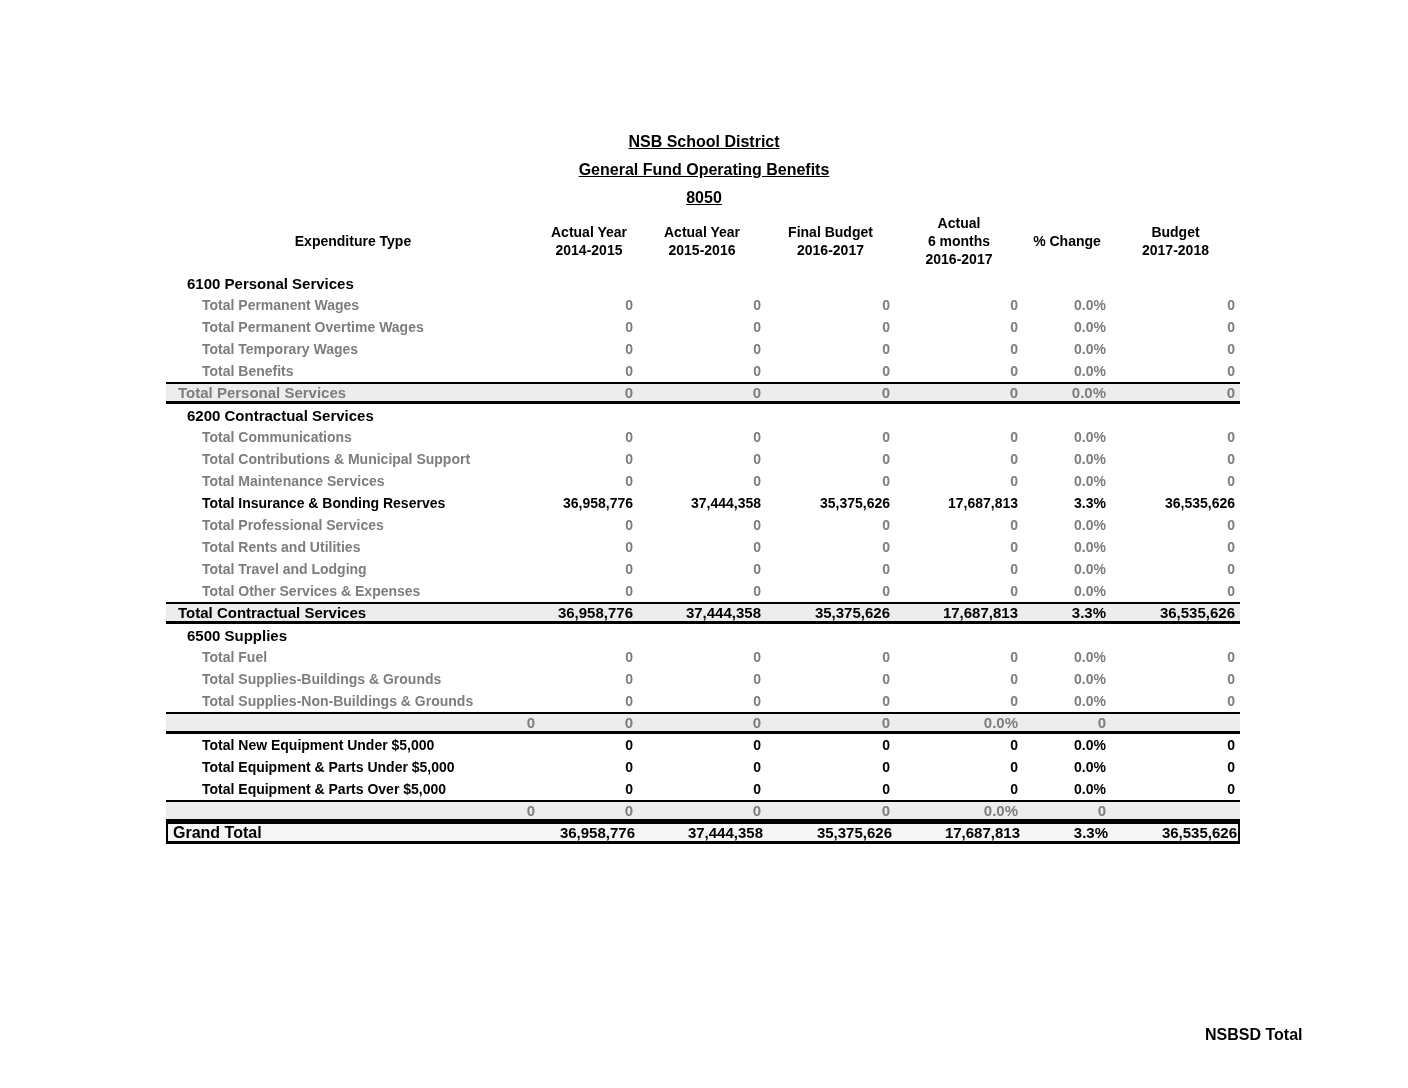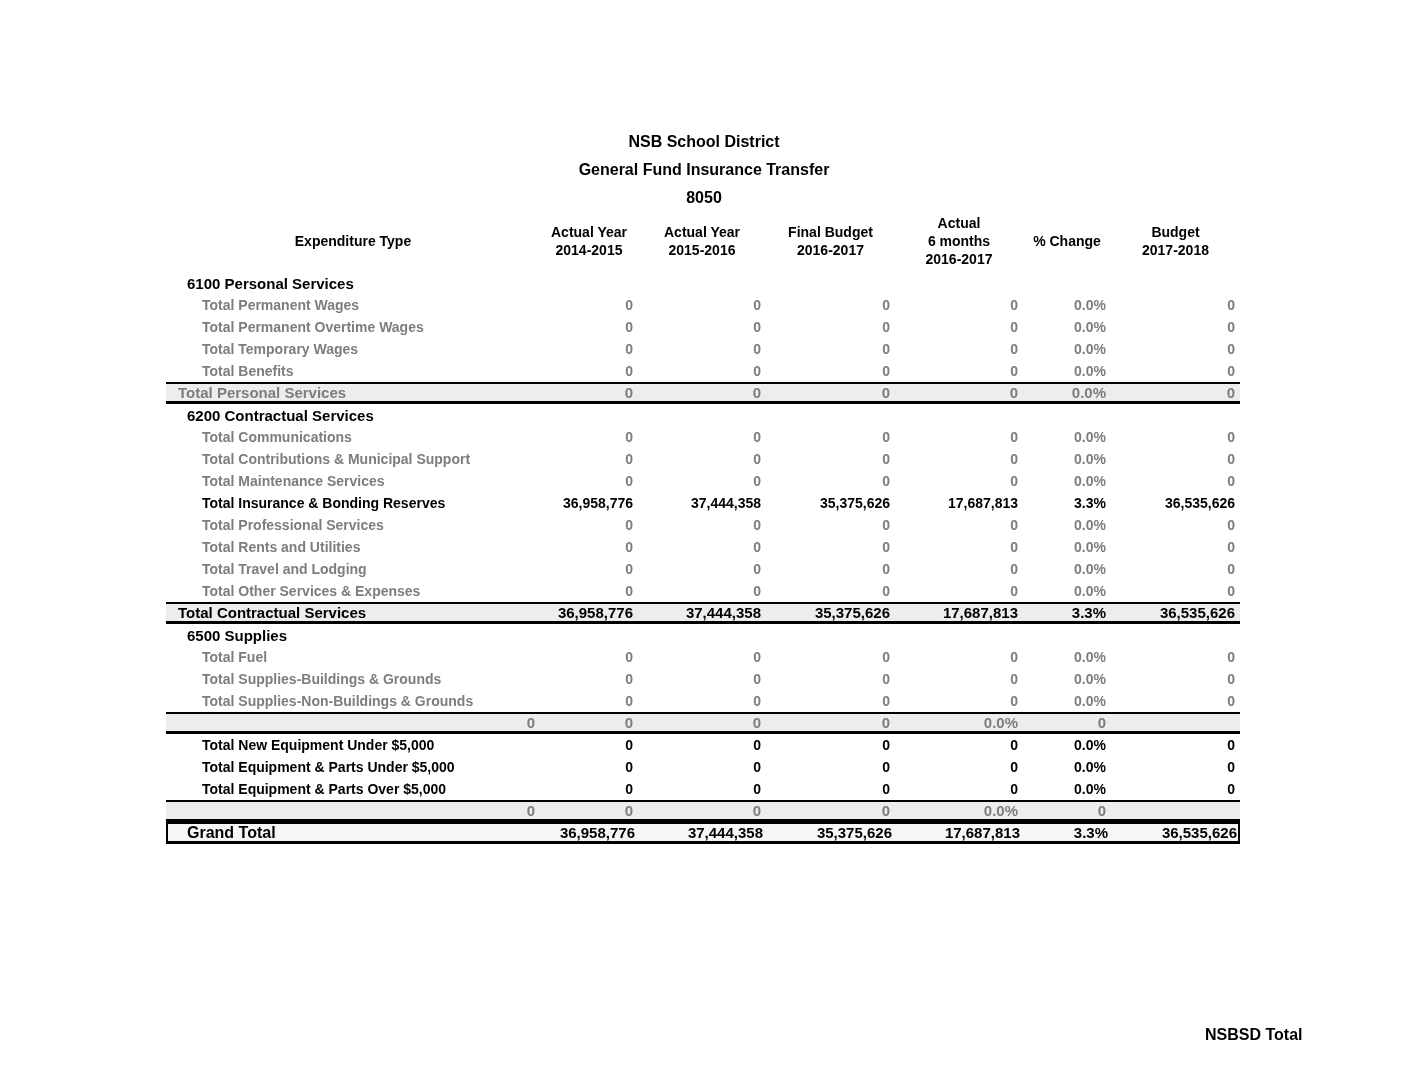--- a/index.html
+++ b/index.html
@@ -13,20 +13,21 @@
     color: #000000;
     overflow: hidden;
   }
   .title-block {
     position: absolute;
     top: 128px;
     left: 0;
     width: 100%;
     text-align: center;
     font-size: 16px;
+    text-decoration: underline;
   }
   .title-line { height: 28px; line-height: 28px; }
 
   .budget-table {
     position: absolute;
     left: 166px;
     top: 212px;
     width: 1074px;
   }
   .grid {
@@ -64,39 +65,39 @@
     font-size: 15px;
   }
   .subtotal-row .label-cell { padding-left: 12px; font-size: 15px; }
 
   .grand-row {
     background: #f6f6f6;
     border: 2px solid #000;
     border-bottom-width: 3px;
     font-size: 15px;
   }
-  .grand-row .label-cell { padding-left: 19px; font-size: 16px; }
+  .grand-row .label-cell { padding-left: 5px; font-size: 16px; }
   .grand-row .num { font-size: 15px; }
 
   .footer-label {
     position: absolute;
     top: 1026px;
     left: 1205px;
     font-size: 16px;
     white-space: nowrap;
   }
 </style>
 </head>
 <body>
 
 <div class="page">
 
   <div class="title-block">
     <div class="title-line">NSB School District</div>
-    <div class="title-line">General Fund Insurance Transfer</div>
+    <div class="title-line">General Fund Operating Benefits</div>
     <div class="title-line">8050</div>
   </div>
 
   <div class="budget-table">
     <div class="grid thead" id="thead">
         <div class="hcell">
           <div class="hline">Expenditure Type</div>
         </div>
         <div class="hcell">
           <div class="hline">Actual Year</div>

